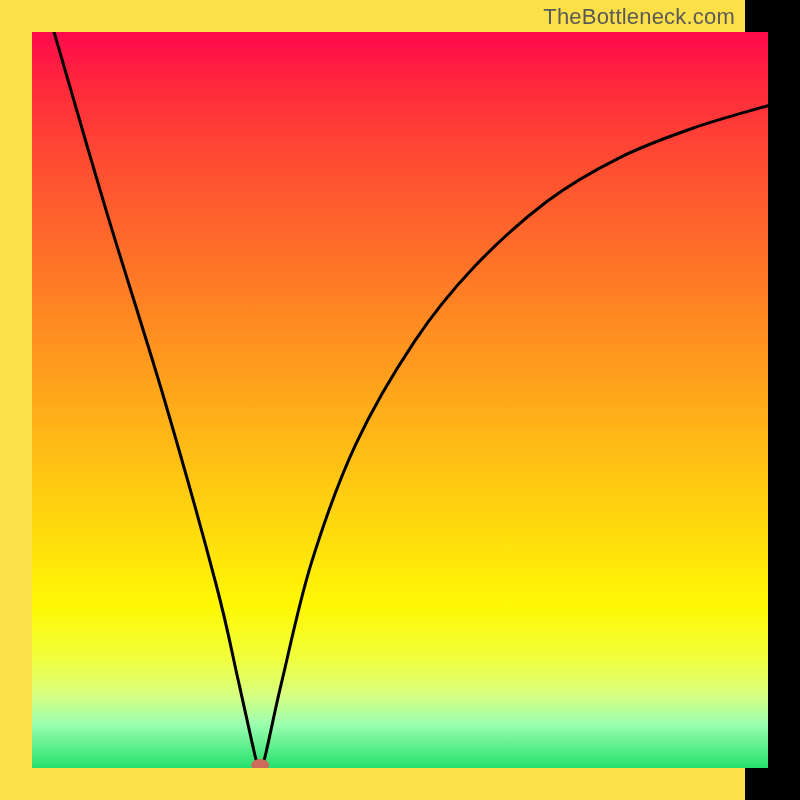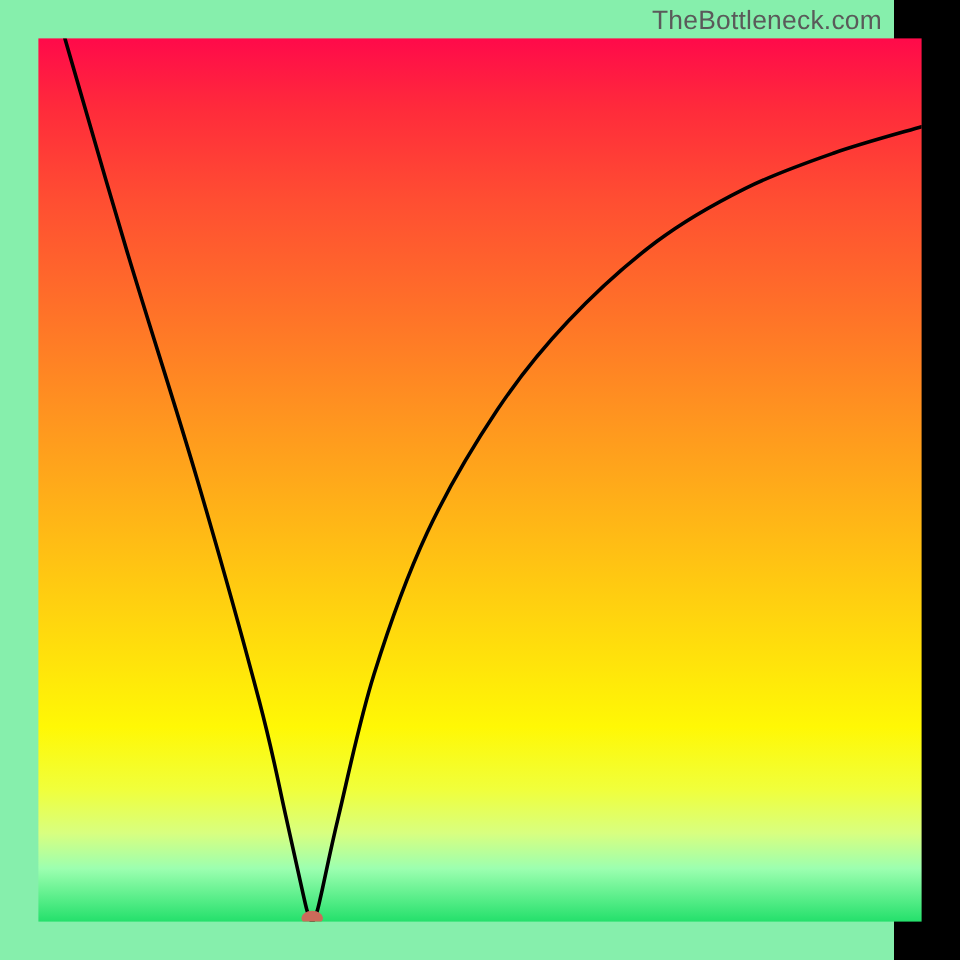--- a/index.html
+++ b/index.html
@@ -8,21 +8,21 @@
     width: 800px;
     height: 800px;
     overflow: hidden;
     background: #000;
     font-family: Arial, Helvetica, sans-serif;
   }
   .frame {
     position: relative;
     width: 745px;
     height: 800px;
-    background: #86efac;
+    background: #fde047;
   }
   .plot-area {
     position: absolute;
     left: 32px;
     top: 32px;
     width: 736px;
     height: 736px;
     background: linear-gradient(to bottom,
       #ff0a4a 0%,
       #ff2b3b 8%,

